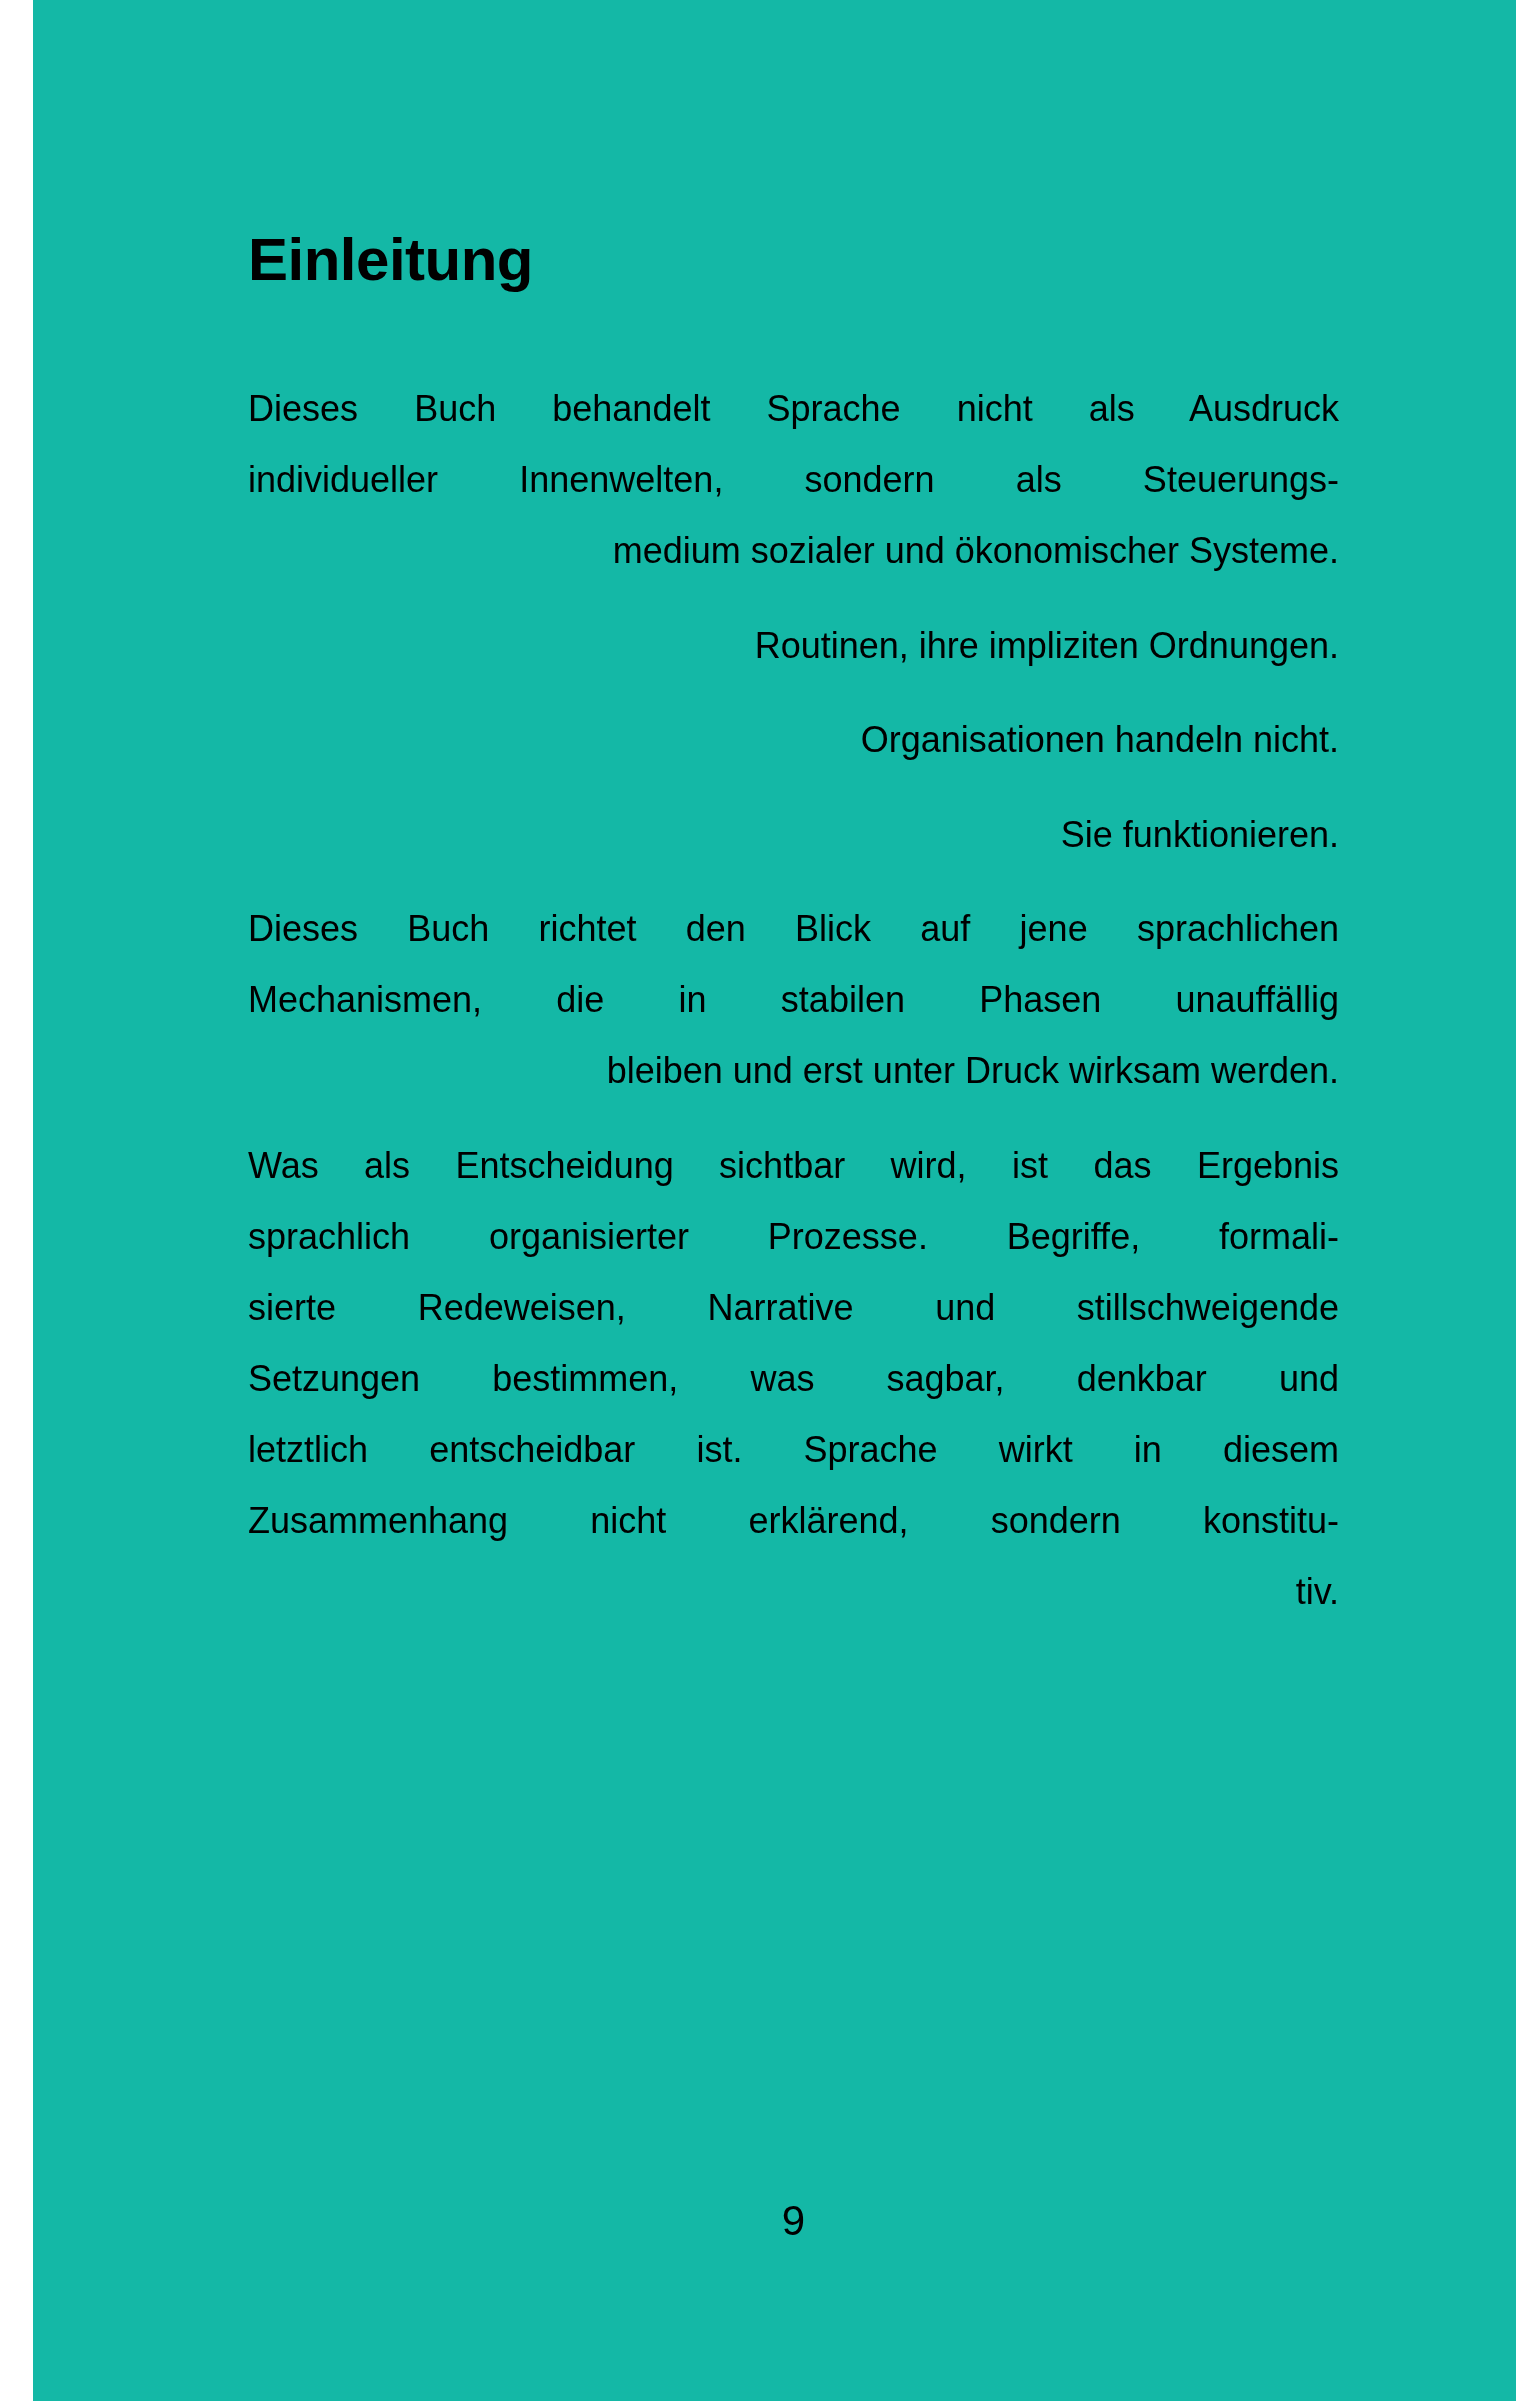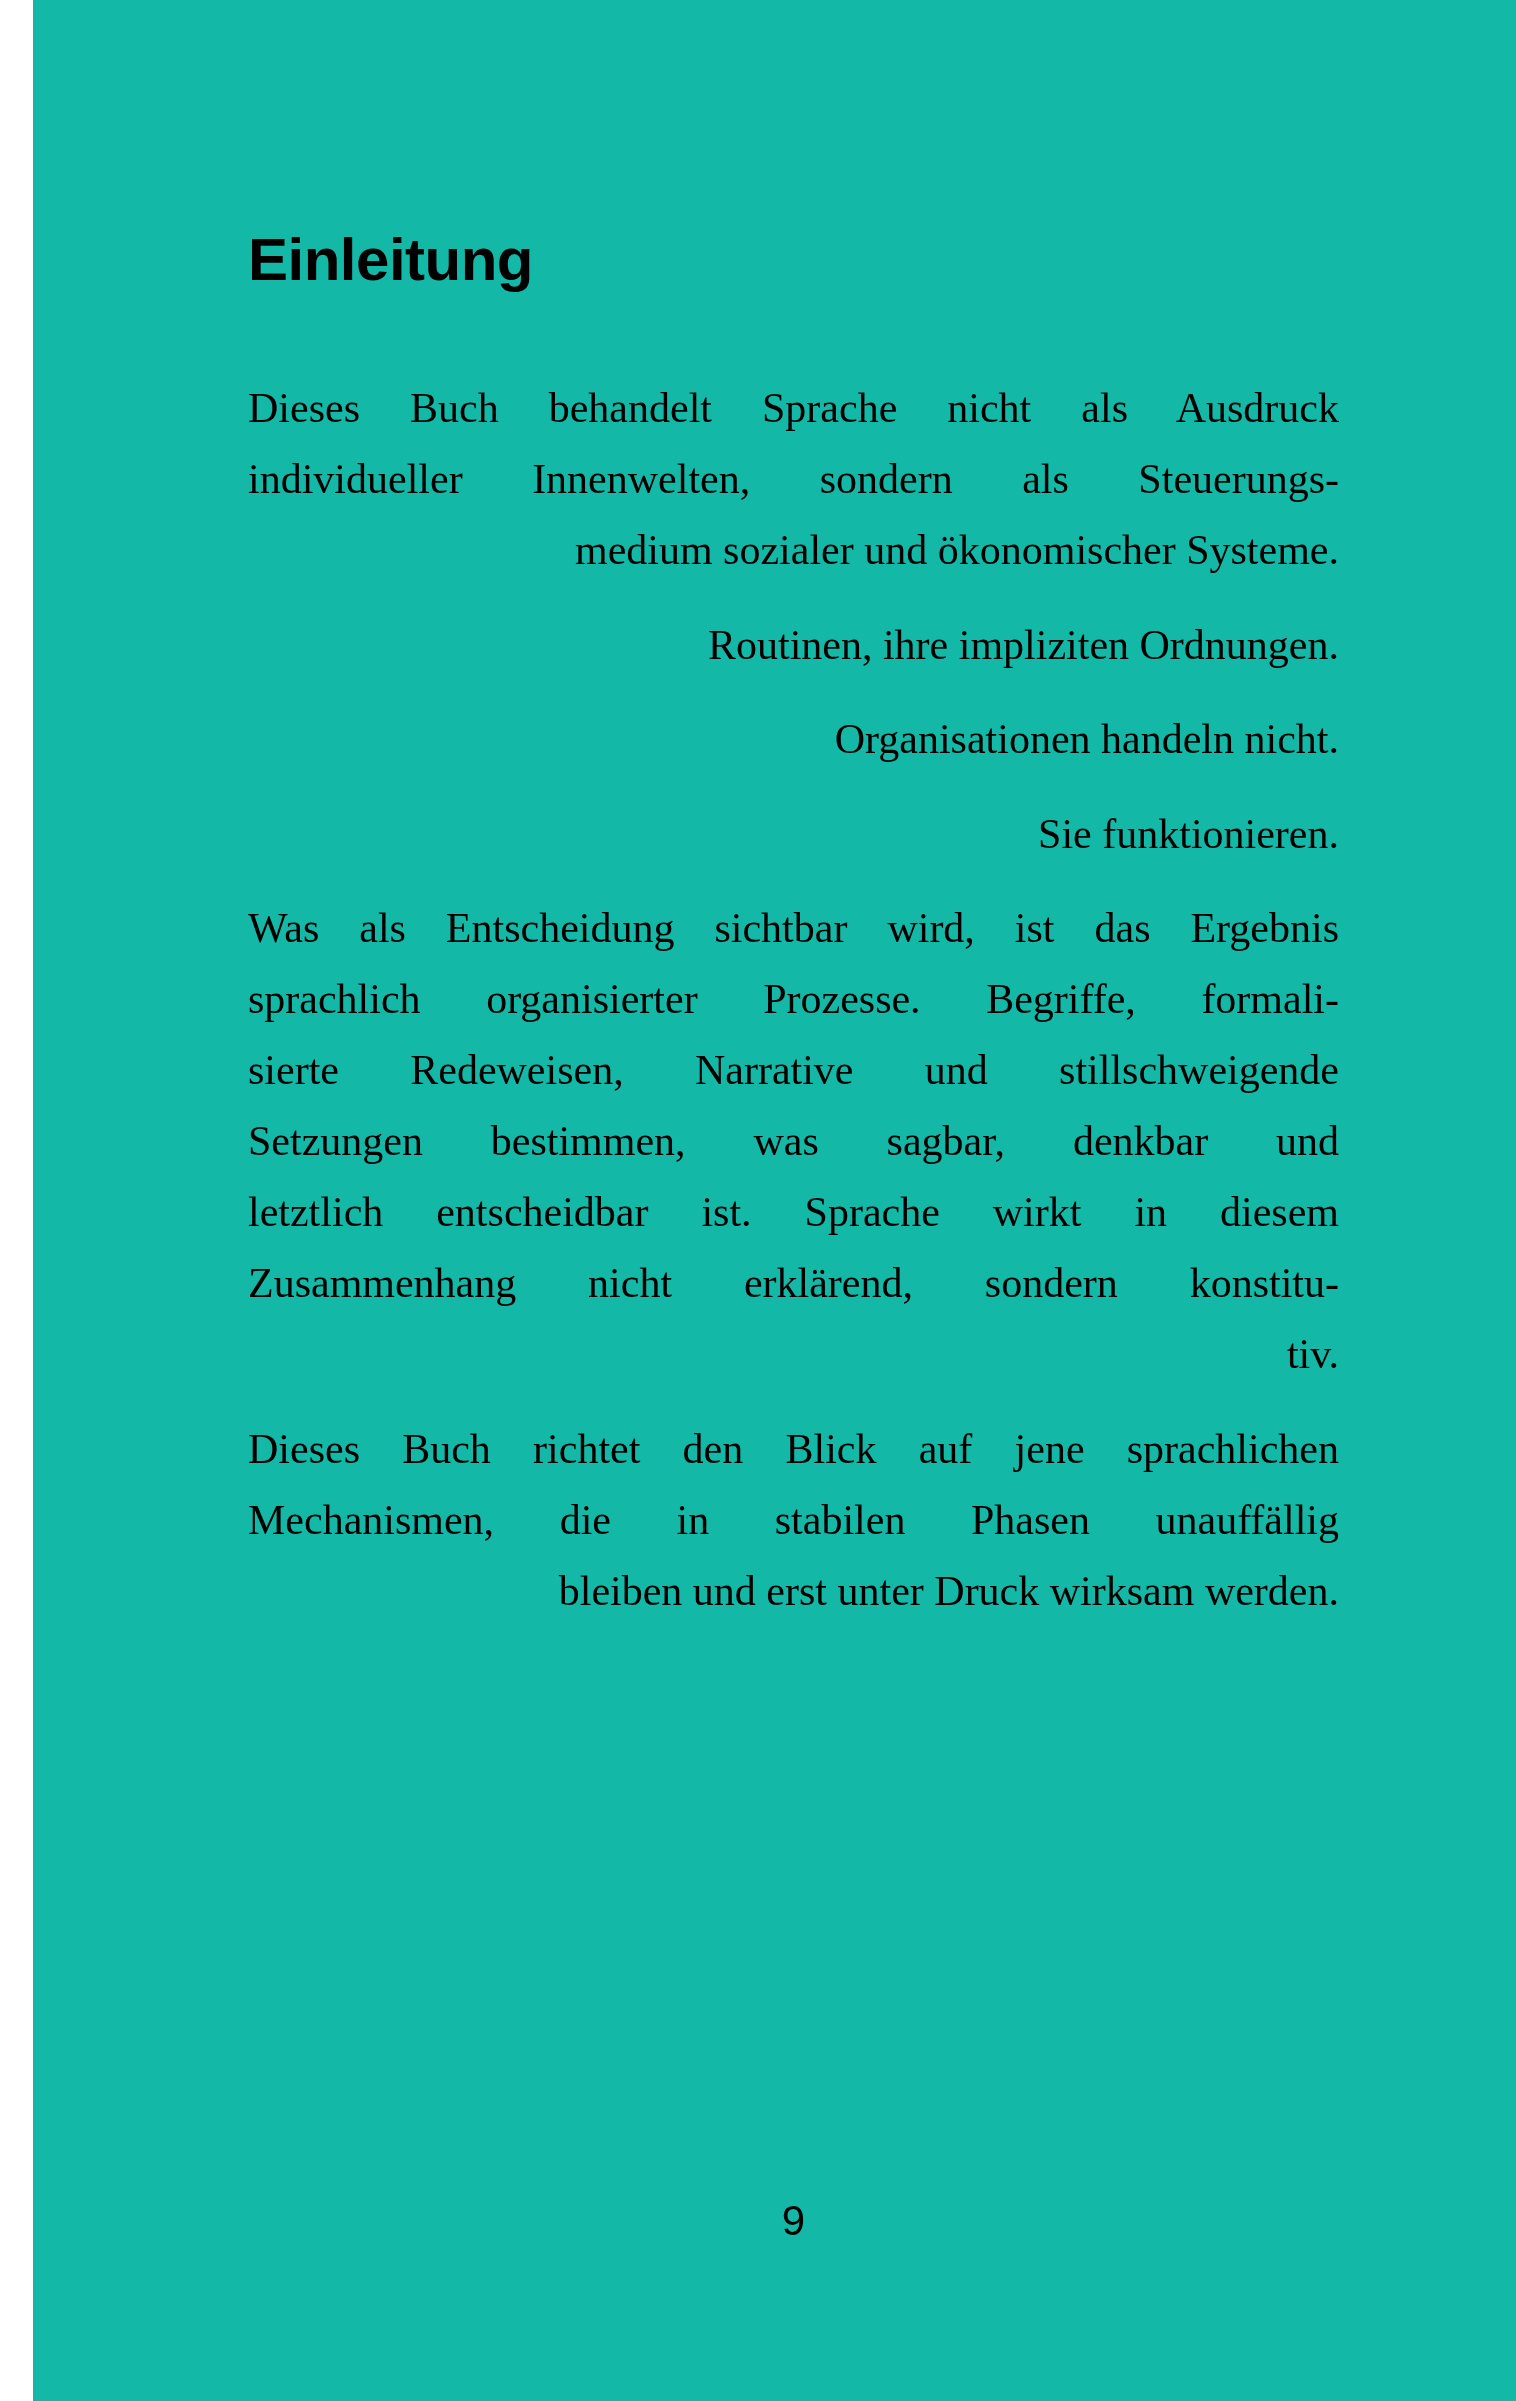--- a/index.html
+++ b/index.html
@@ -21,22 +21,22 @@
   h1.title {
     font-family: "Liberation Sans", sans-serif;
     font-weight: 700;
     font-size: 60px;
     line-height: 60px;
     letter-spacing: -0.5px;
     margin: 0 0 83px 0;
     color: #000000;
   }
   .para {
-    font-family: Liberation Serif, serif;
-    font-size: 42px;
+    font-family: Liberation Sans, sans-serif;
+    font-size: 36px;
     line-height: 71px;
     margin: 0 0 23.5px 0;
     color: #000000;
   }
   .para:last-child { margin-bottom: 0; }
   .ln { text-align: right; }
   .ln.just { text-align: justify; text-align-last: justify; }
   .pagenum {
     position: absolute;
     top: 2200px;
@@ -64,30 +64,30 @@
         <div class="para">
           <div class="ln">Routinen, ihre impliziten Ordnungen.</div>
         </div>
         <div class="para">
           <div class="ln">Organisationen handeln nicht.</div>
         </div>
         <div class="para">
           <div class="ln">Sie funktionieren.</div>
         </div>
         <div class="para">
+          <div class="ln just">Dieses Buch richtet den Blick auf jene sprachlichen</div>
+          <div class="ln just">Mechanismen, die in stabilen Phasen unauffällig</div>
+          <div class="ln">bleiben und erst unter Druck wirksam werden.</div>
+        </div>
+        <div class="para">
           <div class="ln just">Was als Entscheidung sichtbar wird, ist das Ergebnis</div>
           <div class="ln just">sprachlich organisierter Prozesse. Begriffe, formali-</div>
           <div class="ln just">sierte Redeweisen, Narrative und stillschweigende</div>
           <div class="ln just">Setzungen bestimmen, was sagbar, denkbar und</div>
           <div class="ln just">letztlich entscheidbar ist. Sprache wirkt in diesem</div>
           <div class="ln just">Zusammenhang nicht erklärend, sondern konstitu-</div>
           <div class="ln">tiv.</div>
         </div>
-        <div class="para">
-          <div class="ln just">Dieses Buch richtet den Blick auf jene sprachlichen</div>
-          <div class="ln just">Mechanismen, die in stabilen Phasen unauffällig</div>
-          <div class="ln">bleiben und erst unter Druck wirksam werden.</div>
-        </div>
       </div>
   </div>
   <div class="pagenum">9</div>
 </div>
 
 
 </body></html>

